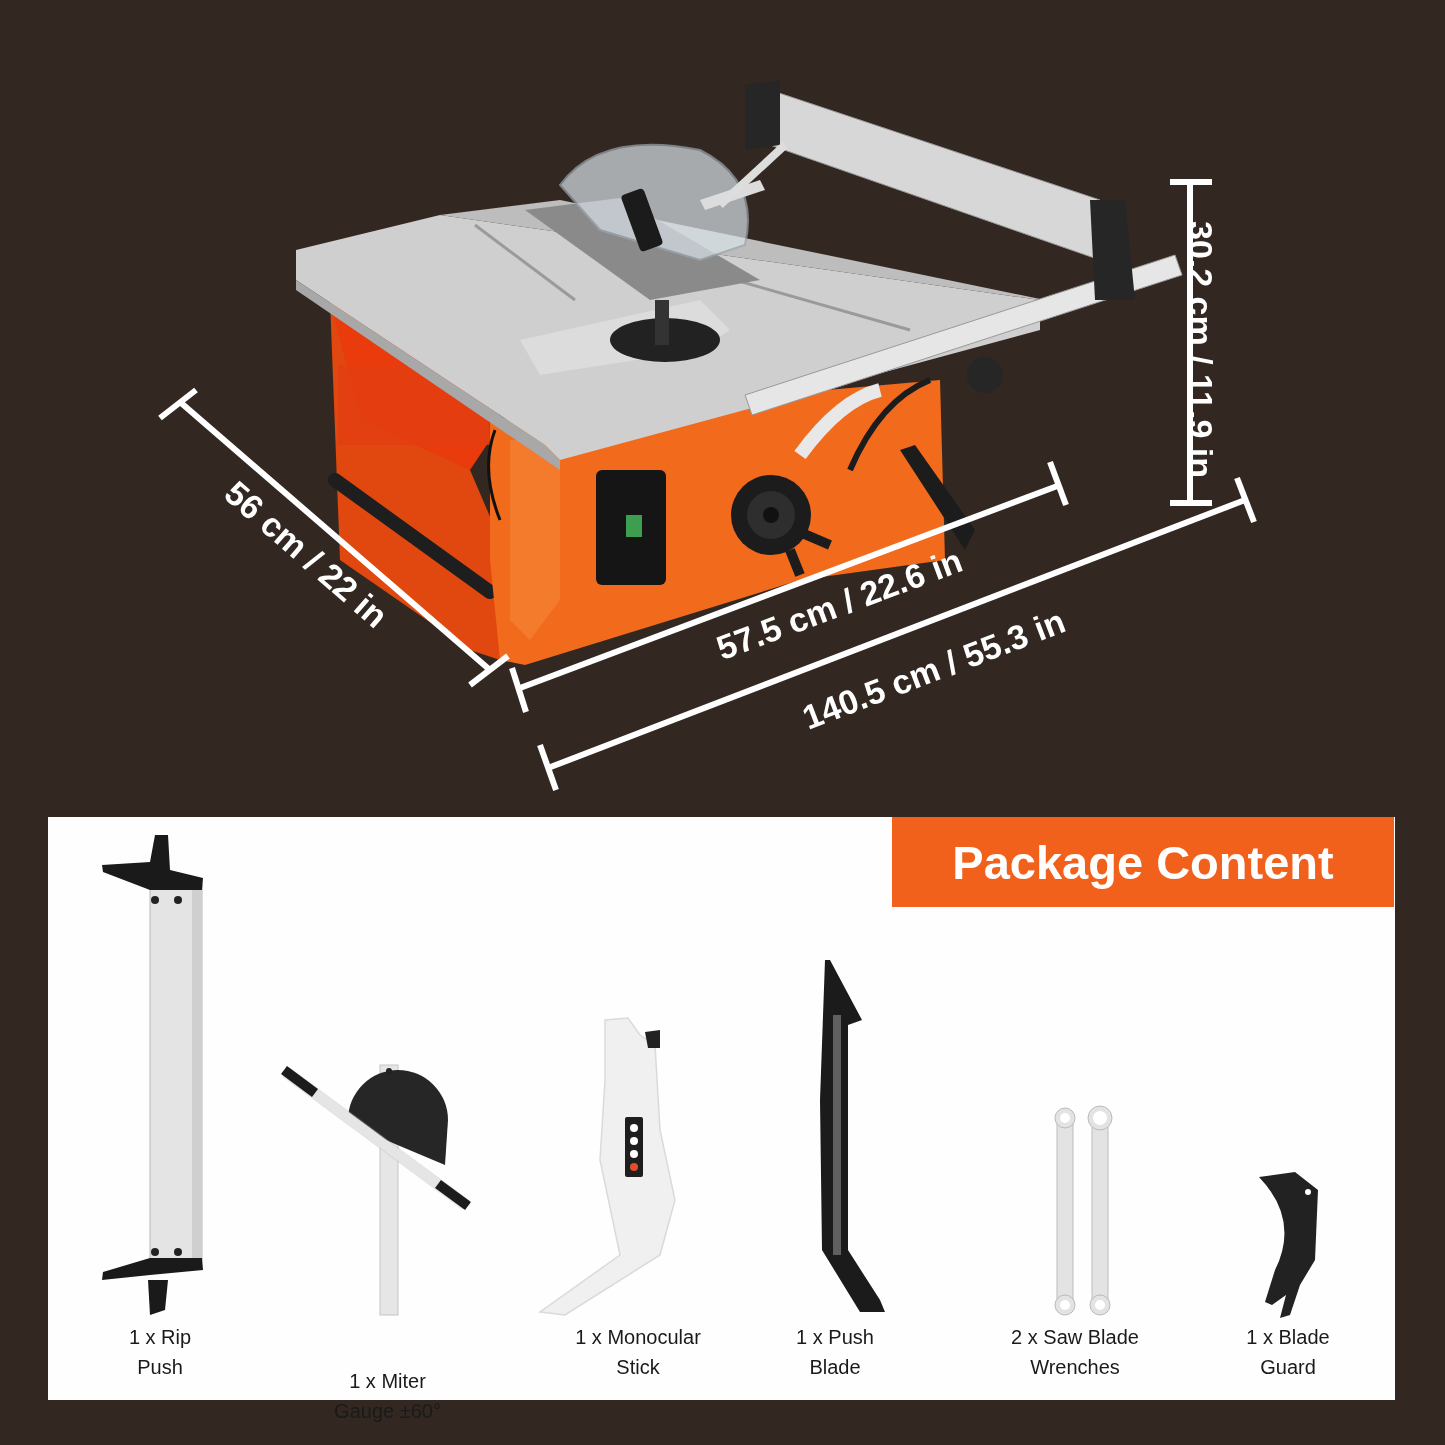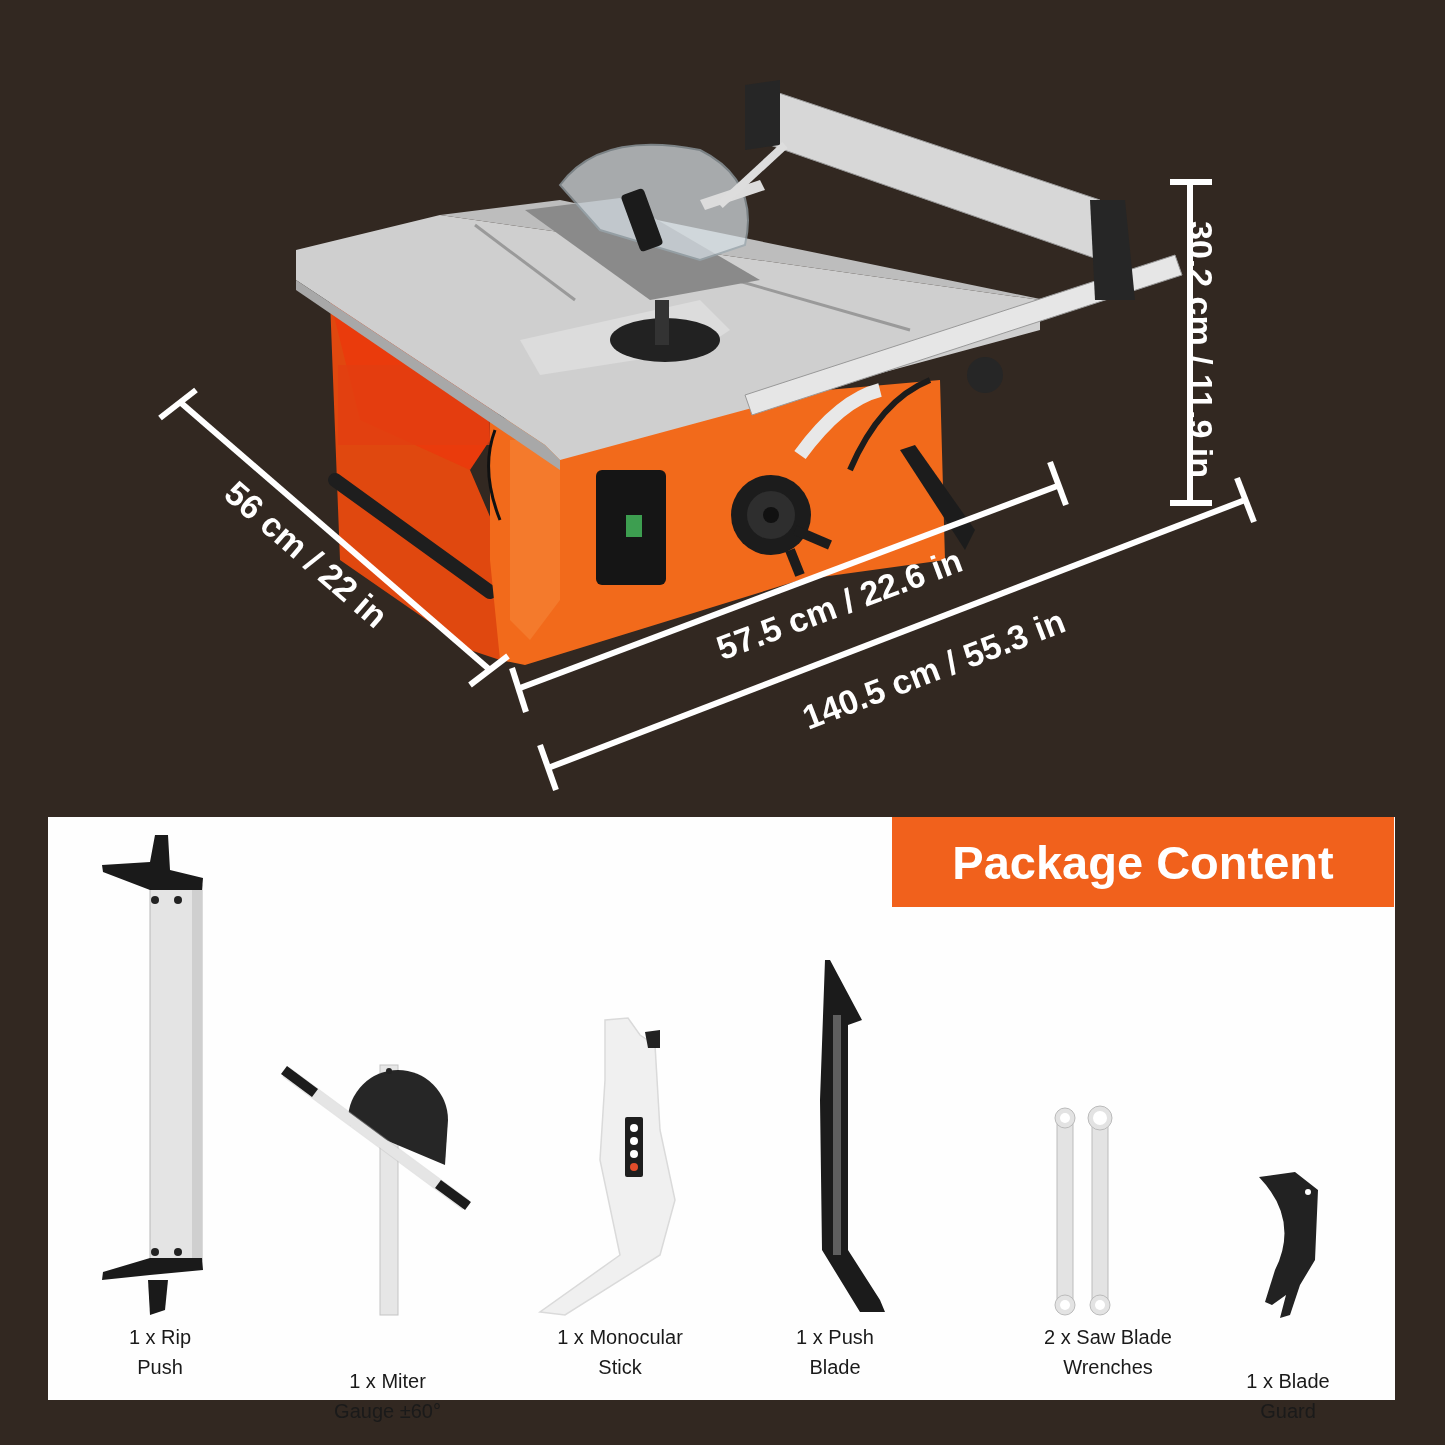--- a/index.html
+++ b/index.html
@@ -160,28 +160,28 @@
 </svg>
 
 <div class="item-label" style="left:90px; width:140px;">
   <div>1 x Rip</div>
   <div>Push</div>
 </div>
 <div class="item-label" style="left:300px; width:175px;margin-top:44px;">
   <div>1 x Miter</div>
   <div>Gauge ±60°</div>
 </div>
-<div class="item-label" style="left:525px; width:190px;">
+<div class="item-label" style="left:543px; width:190px;">
   <div>1 x Monocular</div>
   <div>Stick</div>
 </div>
 <div class="item-label" style="left:765px; width:140px;">
   <div>1 x Push</div>
   <div>Blade</div>
 </div>
-<div class="item-label" style="left:1008px; width:200px;">
+<div class="item-label" style="left:975px; width:200px;">
   <div>2 x Saw Blade</div>
   <div>Wrenches</div>
 </div>
-<div class="item-label" style="left:1218px; width:140px;margin-top:44px;">
+<div class="item-label" style="left:1218px; width:140px;">
   <div>1 x Blade</div>
   <div>Guard</div>
 </div>
 
 </body></html>

